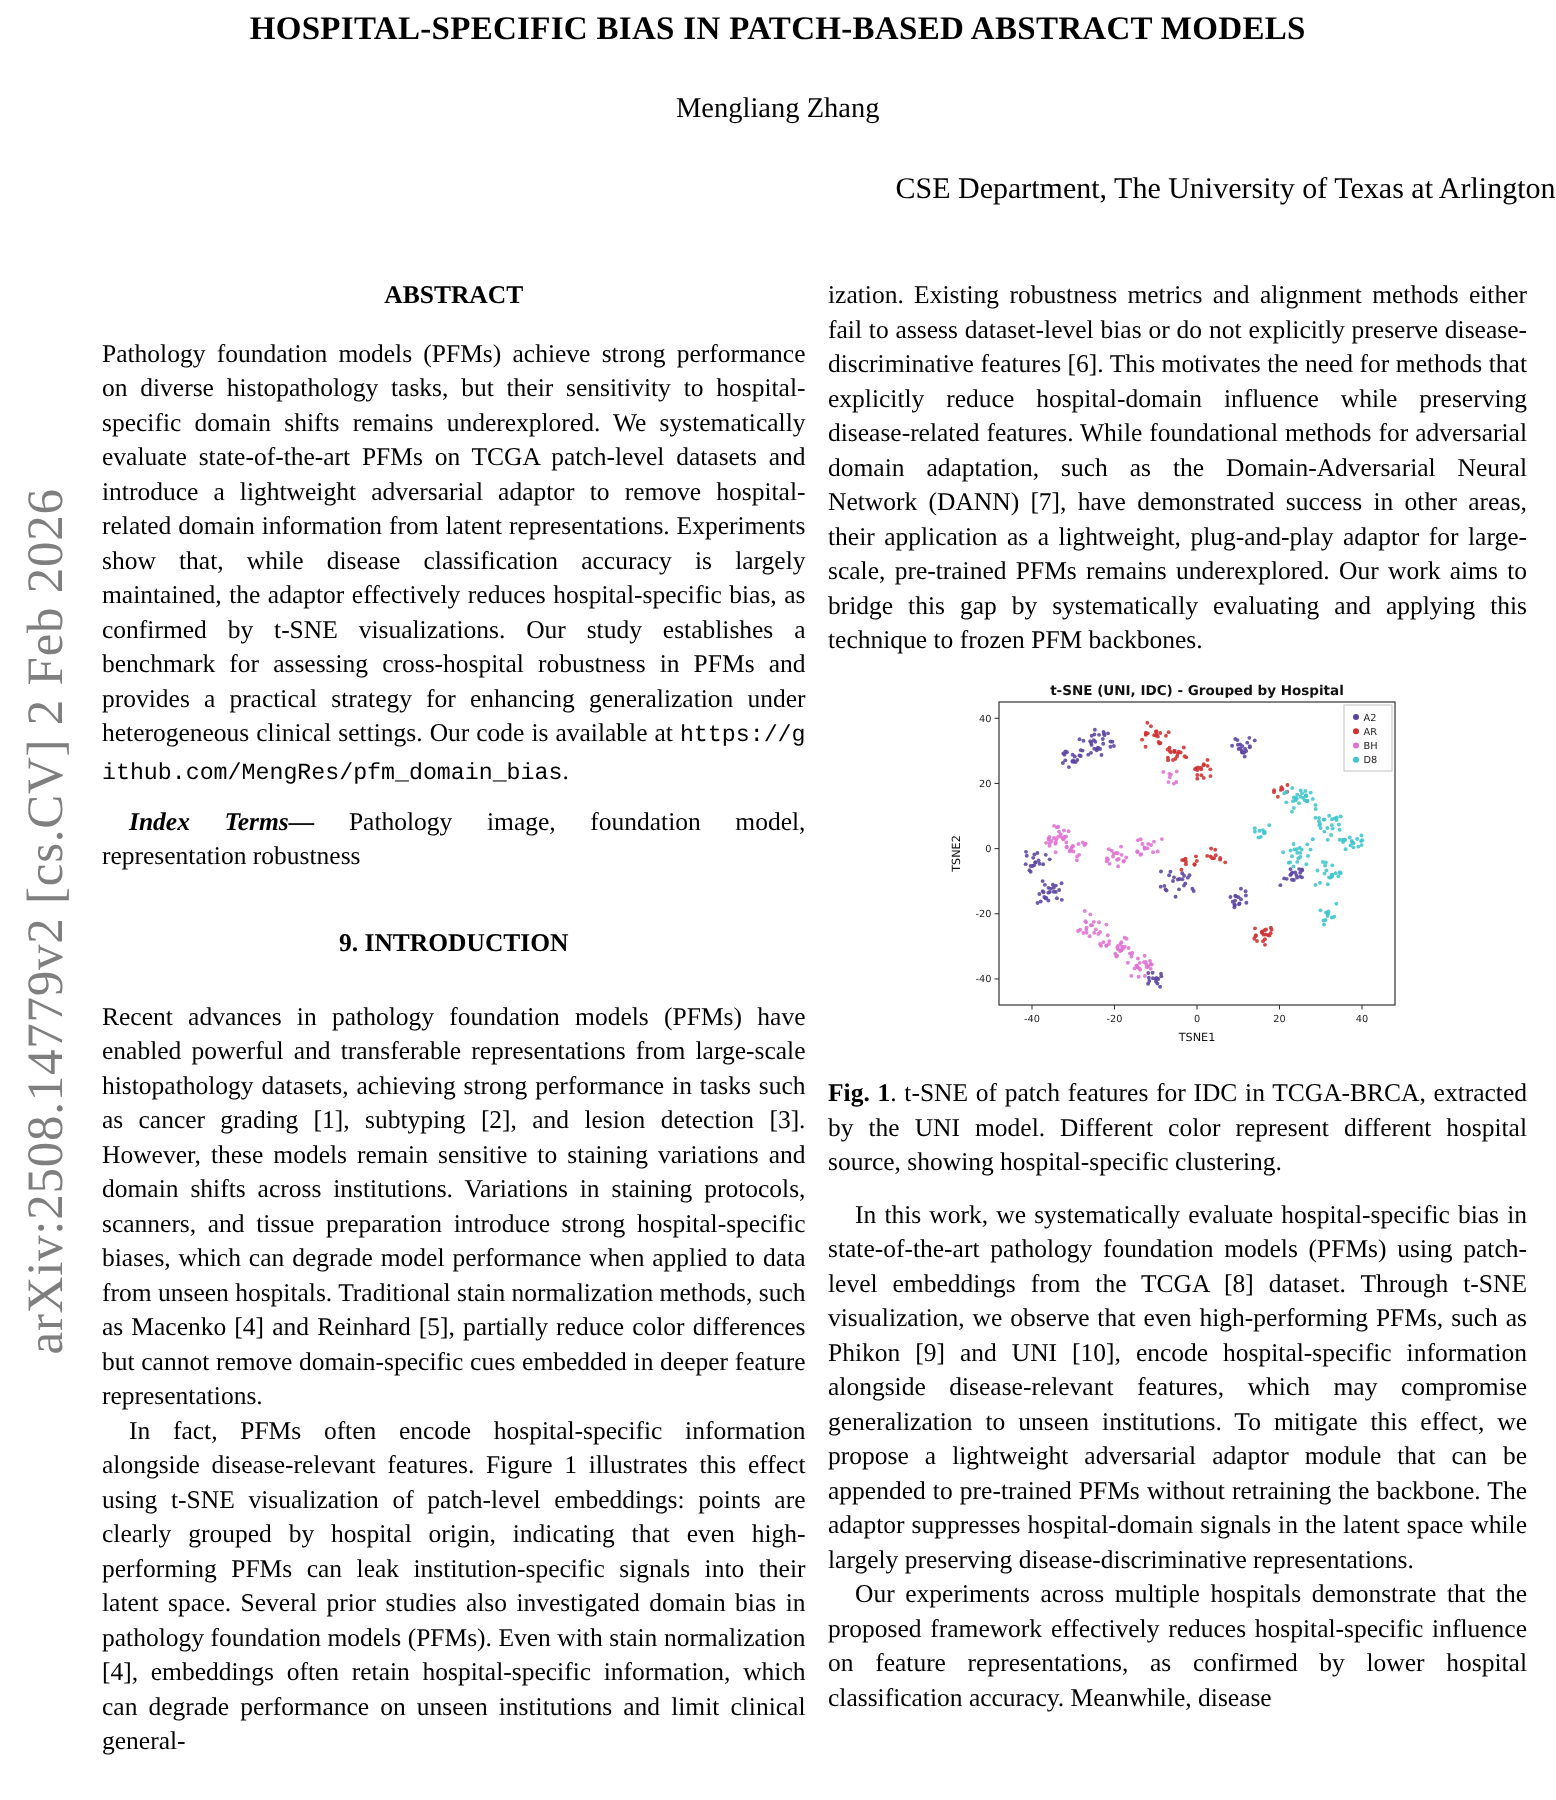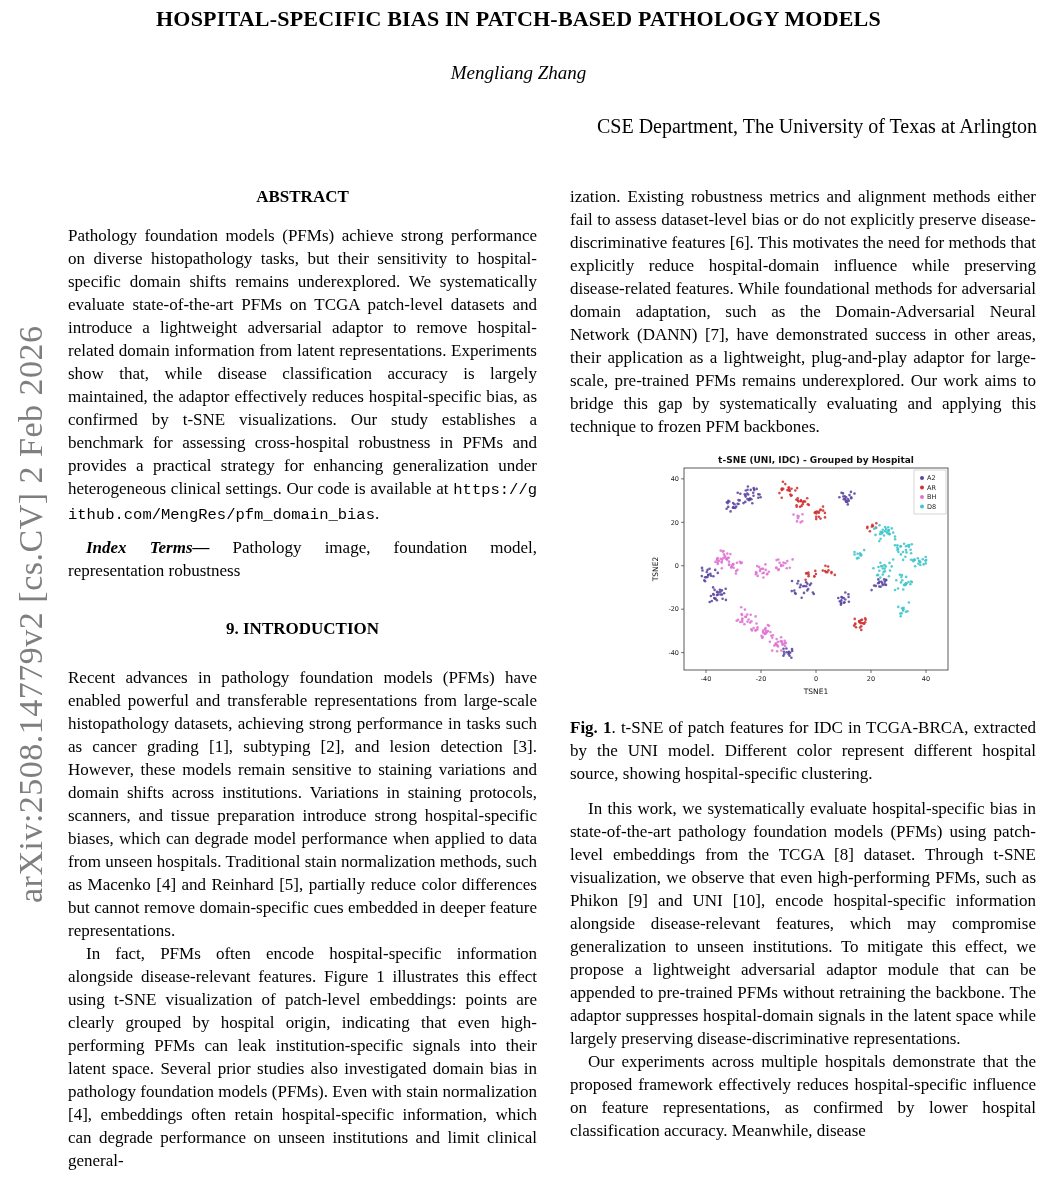--- a/index.html
+++ b/index.html
@@ -9,25 +9,25 @@
     font-family:"Liberation Serif", serif; color:#000;
   }
   .arxiv-strip {
     position:absolute; left:12px; top:903px;
     transform:rotate(-90deg); transform-origin:left top;
     font-family:"Liberation Serif", serif;
     font-size:34px; color:#7f7f7f; white-space:nowrap; letter-spacing:0.5px;
   }
   .paper-header { text-align:center; padding-top:6px; }
   .paper-title { font-size:22px; font-weight:bold; letter-spacing:0.2px; }
-  .paper-author { font-size:19px; font-style:italic; margin-top:30px; }
+  .paper-author { font-size:19px; margin-top:30px; }
   .paper-affil { font-size:20px; margin-top:31px;text-align:right; }
   .columns {
     position:absolute; left:68px; top:185px; width:968px;
-    display:flex; gap:33px;
+    display:flex; gap:15px;
   }
   .col { width:469px; }
   .col-right { width:466px; }
   .col p {
     font-size:17px; line-height:23px; text-align:justify;
     hyphens:auto; -webkit-hyphens:auto;
   }
   .sec-heading { font-size:17px; font-weight:bold; text-align:center; line-height:23px; }
   .abstract-p { margin-top:16px; }
   .index-terms { margin-top:9px; }
@@ -46,21 +46,21 @@
   .legend-text { font:6.5px "DejaVu Sans", sans-serif; fill:#222; }
 </style>
 </head>
 <body>
 
 <div class="page">
 
   <div class="arxiv-strip">arXiv:2508.14779v2  [cs.CV]  2 Feb 2026</div>
 
   <header class="paper-header">
-    <h1 class="paper-title">HOSPITAL-SPECIFIC BIAS IN PATCH-BASED PATHOLOGY MODELS</h1>
+    <h1 class="paper-title">HOSPITAL-SPECIFIC BIAS IN PATCH-BASED ABSTRACT MODELS</h1>
     <div class="paper-author">Mengliang Zhang</div>
     <div class="paper-affil">CSE Department, The University of Texas at Arlington</div>
   </header>
 
   <div class="columns">
 
     <div class="col col-left">
       <h2 class="sec-heading">ABSTRACT</h2>
       <p class="abstract-p"><span>Pathology foundation models (PFMs) achieve strong performance on diverse histopathology tasks, but their sensitivity to hospital-specific domain shifts remains underexplored. We systematically evaluate state-of-the-art PFMs on TCGA patch-level datasets and introduce a lightweight adversarial adaptor to remove hospital-related domain information from latent representations. Experiments show that, while disease classification accuracy is largely maintained, the adaptor effectively reduces hospital-specific bias, as confirmed by t-SNE visualizations. Our study establishes a benchmark for assessing cross-hospital robustness in PFMs and provides a practical strategy for enhancing generalization under heterogeneous clinical settings. Our code is available at </span><span class="mono">https://github.com/MengRes/pfm_domain_bias</span><span>.</span></p>
       <p class="indent index-terms"><span class="bi">Index Terms—</span><span> Pathology image, foundation model, representation robustness</span></p>

